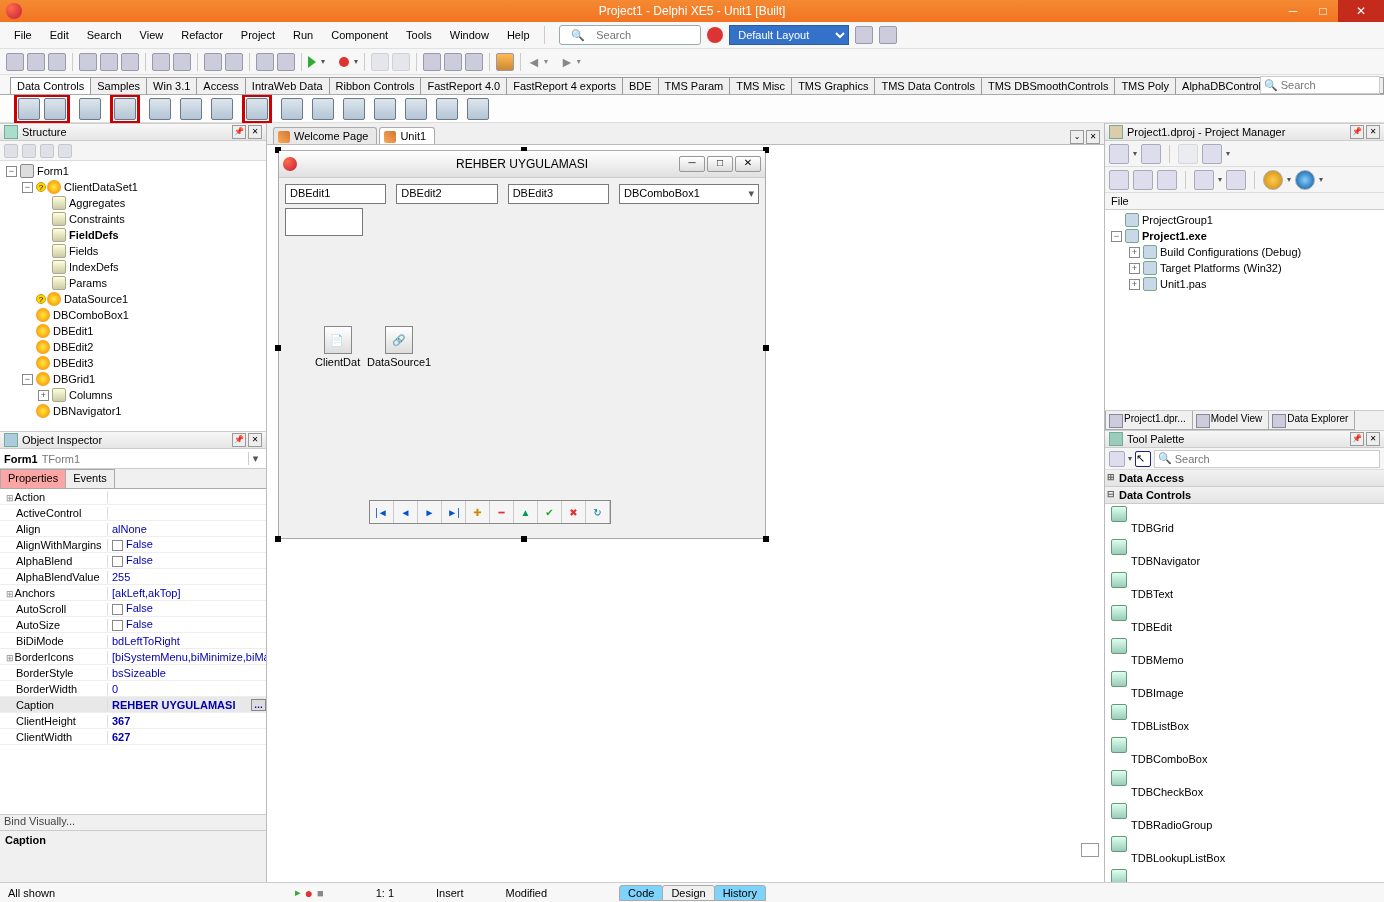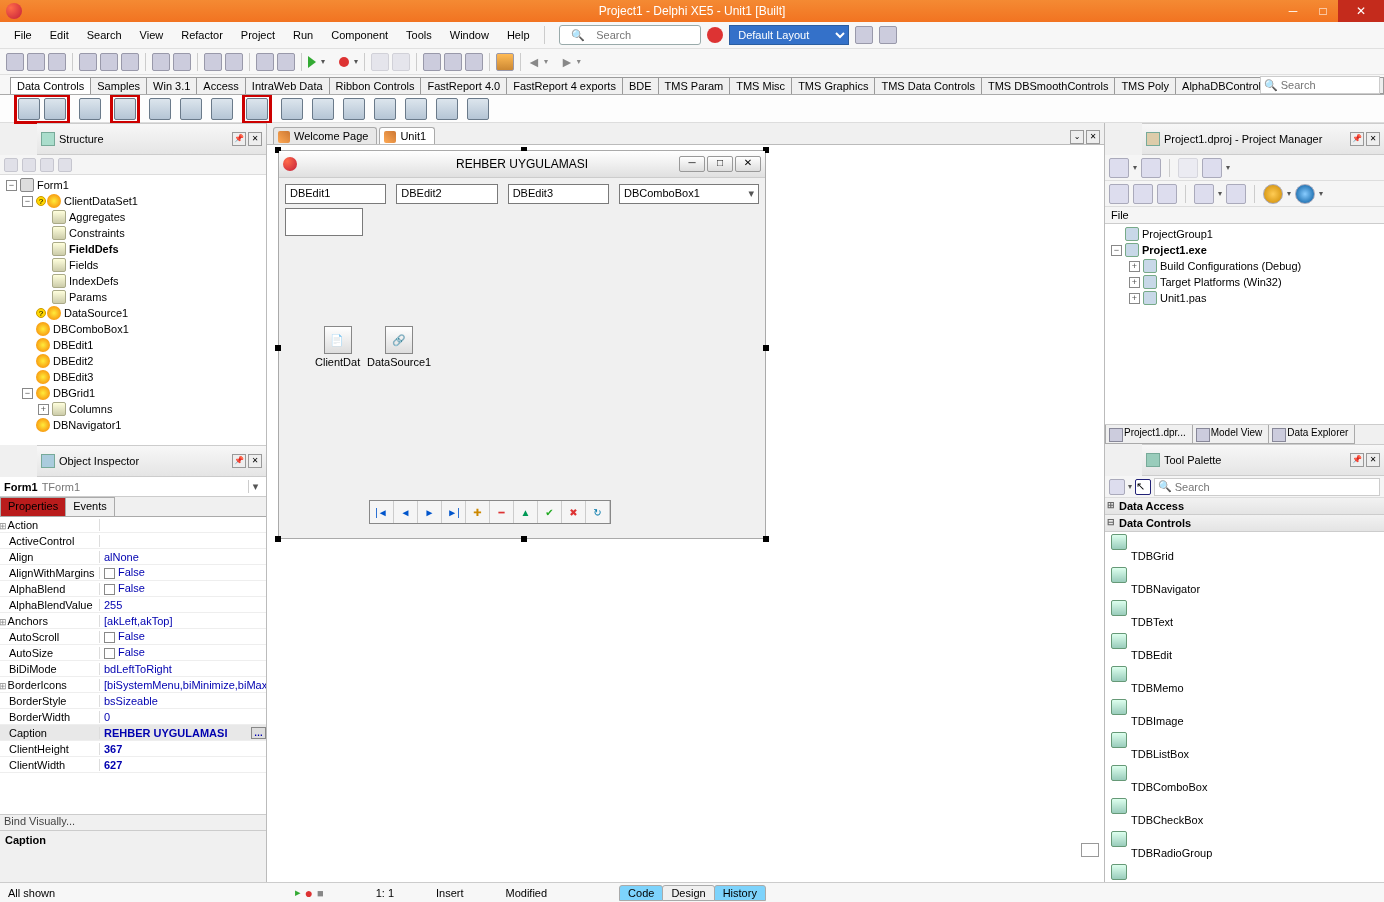--- a/index.html
+++ b/index.html
@@ -40,47 +40,47 @@
 .palette-icon { width: 22px; height: 22px; background: linear-gradient(#dce5ed,#b5c5d5); border: 1px solid #6a7a8a; border-radius: 2px; }
 .red-box { border: 3px solid #cc0000; padding: 1px; }
 
 
 .main-layout { flex: 1; display: flex; overflow: hidden; }
 .left-col { width: 267px; display: flex; flex-direction: column; border-right: 1px solid #bbb; }
 .center-col { flex: 1; display: flex; flex-direction: column; background: #fff; }
 .right-col { width: 280px; display: flex; flex-direction: column; border-left: 1px solid #bbb; }
 
 
-.panel-header { background: linear-gradient(#f7f7f7,#e5e5e5); height: 32px; display: flex; align-items: center; padding: 4px 4px; border-bottom: 1px solid #ccc; border-top: 1px solid #ccc; margin-left: 37px; }
+.panel-header { background: linear-gradient(#f7f7f7,#e5e5e5); height: 18px; display: flex; align-items: center; padding: 4px 4px; border-bottom: 1px solid #ccc; border-top: 1px solid #ccc; }
 .panel-header .icon { width: 14px; height: 14px; margin-right: 4px; background: #adc; border: 1px solid #7a9; }
 .panel-pins { margin-left: auto; display: flex; gap: 2px; }
 .panel-pin-btn { width: 14px; height: 14px; border: 1px solid #999; background: #eee; font-size: 8px; text-align: center; line-height: 12px; }
 
 
 .structure-toolbar { height: 20px; background: #f5f5f5; display: flex; align-items: center; padding: 0 4px; gap: 4px; border-bottom: 1px solid #ddd; }
 .tree { flex: 1; overflow: auto; background: #fff; padding: 2px; font-size: 11px; }
 .tree-item { display: flex; align-items: center; padding: 1px 0; white-space: nowrap; }
 .tree-toggle { width: 11px; height: 11px; border: 1px solid #888; display: inline-flex; align-items: center; justify-content: center; font-size: 9px; margin-right: 3px; background: #fff; color: #555; }
 .tree-icon { width: 14px; height: 14px; margin-right: 3px; display: inline-block; background: #c8d8e8; border: 1px solid #7a8; border-radius: 2px; }
 .tree-icon.form { background: #ddd; border-color: #888; }
 .tree-icon.comp { background: radial-gradient(circle,#ffeb3b,#f57c00); border: none; border-radius: 50%; }
 .tree-icon.prop { background: linear-gradient(#ffd,#cca); border-color: #aa8; }
 .warn-badge { display: inline-block; width: 10px; height: 10px; background: #ffd700; border-radius: 50%; border: 1px solid #cc9900; font-size: 8px; text-align: center; line-height: 9px; color: #000; margin-right: 1px; }
 
 
 .obj-selector { height: 20px; display: flex; align-items: center; background: #fff; border-bottom: 1px solid #ccc; padding: 0 4px; }
 .obj-selector b { margin-right: 4px; }
 .obj-selector .dd { margin-left: auto; width: 14px; border-left: 1px solid #ccc; text-align: center; color: #555; }
 .oi-tabs { display: flex; height: 20px; background: #f0f0f0; border-bottom: 1px solid #aaa; }
-.oi-tab { border: 1px solid #aaa; border-bottom: none; padding: 2px 7px; background: #b91c1c; margin-right: -1px; }
+.oi-tab { border: 1px solid #aaa; border-bottom: none; padding: 2px 7px; background: #fca5a5; margin-right: -1px; }
 .oi-tab.inactive { background: #eee; }
 .oi-grid { flex: 1; overflow: auto; background: #fff; font-size: 11px; }
 .oi-row { display: flex; border-bottom: 1px solid #eee; height: 16px; align-items: center; }
 .oi-row.selected { background: #e8e8e8; }
-.oi-name { width: 100px; padding-left: 9px; border-right: 1px solid #ddd; overflow: hidden; white-space: nowrap; }
+.oi-name { width: 108px; padding-left: 16px; border-right: 1px solid #ddd; overflow: hidden; white-space: nowrap; }
 .oi-name.expand::before { content: '⊞'; margin-left: -10px; margin-right: 1px; font-size: 9px; color: #888; }
 .oi-value { flex: 1; padding-left: 4px; color: #0000b0; overflow: hidden; white-space: nowrap; }
 .oi-value.bold { font-weight: bold; }
 .oi-cb { width: 11px; height: 11px; border: 1px solid #888; display: inline-block; margin-right: 3px; vertical-align: middle; }
 .oi-footer { height: 16px; border-top: 1px solid #ccc; padding-left: 4px; color: #444; }
 .oi-desc { height: 52px; background: #f0f0f0; border-top: 1px solid #ccc; padding: 3px 5px; font-size: 11px; font-weight: bold; }
 
 
 .designer-tabs { height: 22px; background: #f0f0f0; display: flex; align-items: flex-end; padding: 0 6px; border-bottom: 1px solid #bbb; position: relative; }
 .dtab { border: 1px solid #aaa; border-bottom: none; padding: 2px 8px 2px 20px; background: #fff; position: relative; margin-right: 2px; border-radius: 3px 3px 0 0; }

